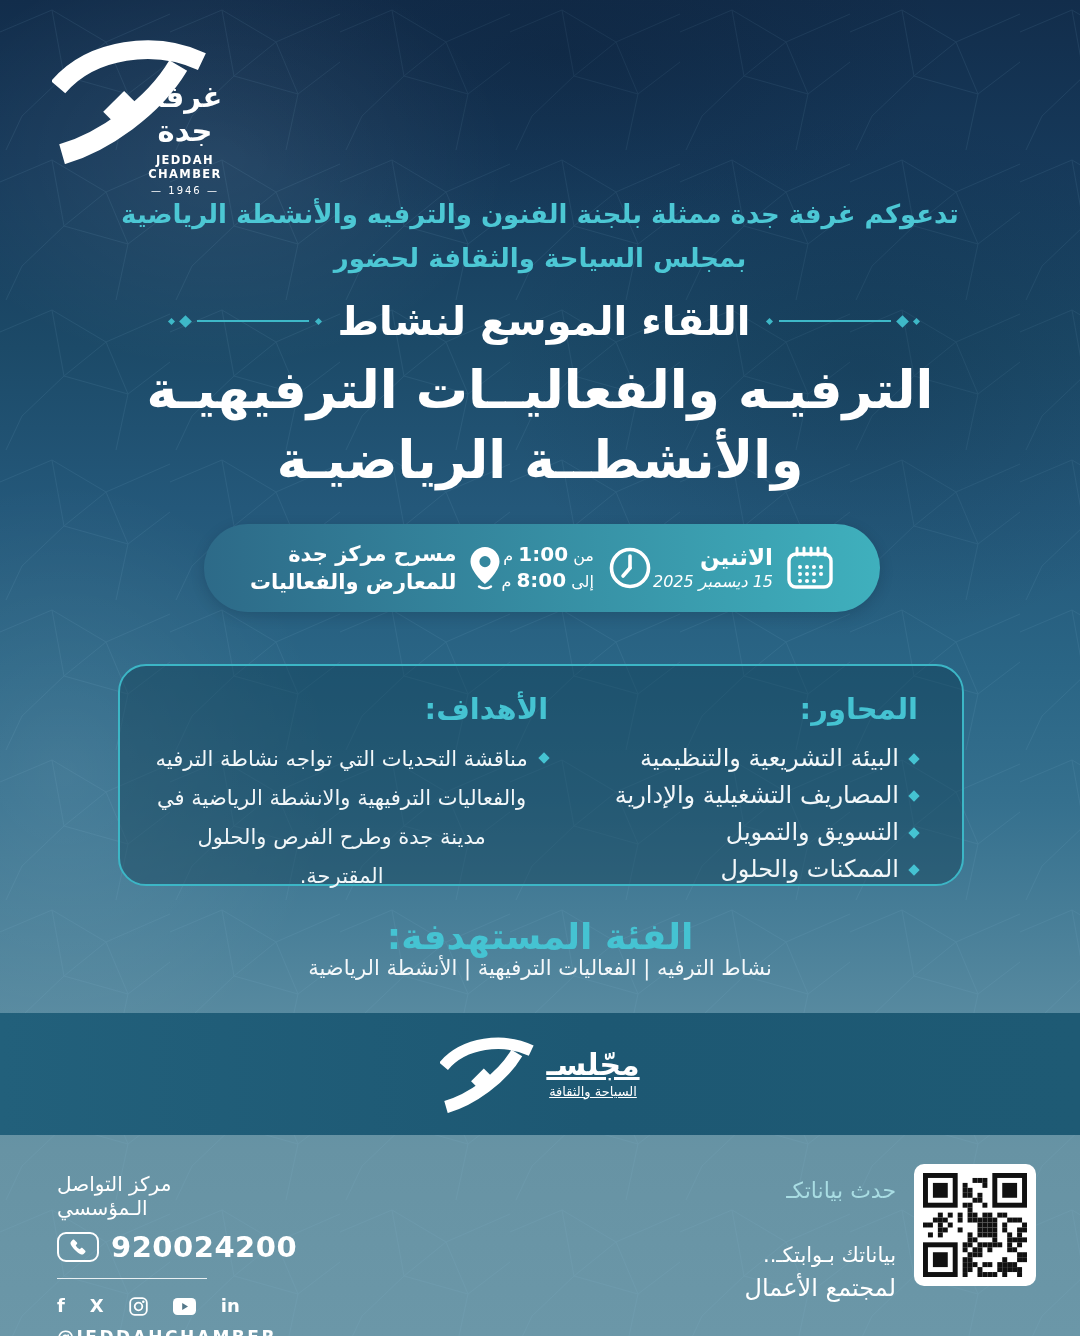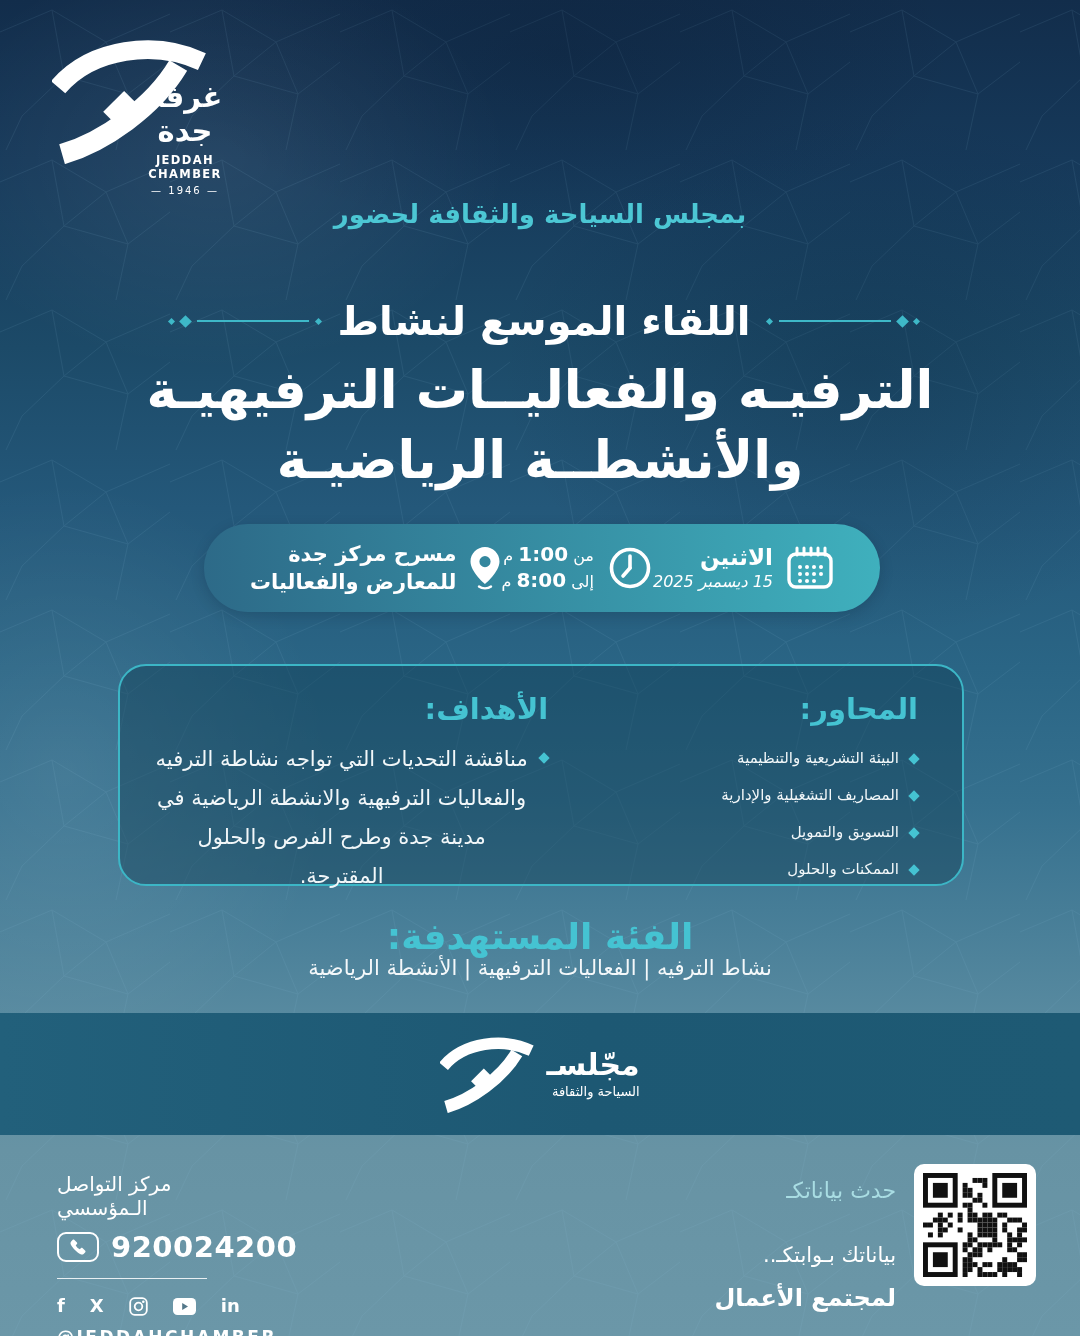--- a/index.html
+++ b/index.html
@@ -54,60 +54,60 @@
   .info-date { font-size:16px; line-height:22px;font-style:italic; }
   .time-line { font-size:16px; line-height:24px; white-space:nowrap; }
   .time-line b { font-size:20px; }
   .loc-line { font-size:21px; font-weight:bold; line-height:28px; white-space:nowrap; }
 
   
   .card { position:absolute; left:118px; top:664px; width:846px; height:222px;
           border:2px solid #3cb6c6; border-radius:28px; background:rgba(10,52,74,0.38);
           direction:rtl; display:grid; grid-template-columns:45% 55%; padding:26px 44px 20px 34px; }
   .card h3 { color:#45c3d2; font-size:29px; font-weight:bold; margin-bottom:14px; }
-  .topic-item { display:flex; align-items:center; gap:11px; font-size:15px; line-height:37px; color:#f2f7f9; }
+  .topic-item { display:flex; align-items:center; gap:11px; font-size:24px; line-height:37px; color:#f2f7f9; }
   .topic-item .dmd { flex:0 0 auto; width:8px; height:8px; background:#45c3d2; }
   .obj-col { padding-right:26px; }
   .obj-body { display:flex; gap:11px; }
   .obj-body .dmd { flex:0 0 auto; width:8px; height:8px; background:#45c3d2; margin-top:14px; }
   .obj-text { font-size:21px; line-height:39px; color:#f2f7f9; text-align:center; }
 
   
   .target-heading { position:absolute; top:916px; left:0; right:0; text-align:center;
                     color:#45c3d2; font-size:36px; font-weight:bold; direction:rtl; }
   .target-text { position:absolute; top:956px; left:0; right:0; text-align:center;
                  font-size:21px; direction:rtl; color:#f4f8fa; }
 
   
   .band { position:absolute; left:0; top:1013px; width:1080px; height:122px;
           background:linear-gradient(90deg,#22607b, #1d5873 55%, #1e5a74);
           display:flex; align-items:center; justify-content:center; }
   .band-logo { display:flex; align-items:center; gap:10px; }
-  .band-text { text-align:right; }
+  .band-text { text-align:center;text-decoration:underline; }
   .band-ar { font-size:30px; font-weight:bold; line-height:32px; }
   .band-sub { font-size:13px; margin-top:3px; letter-spacing:0.5px; }
 
   
   .footer-left { position:absolute; left:57px; top:1172px; width:260px; }
   .contact-label { font-size:20px; direction:rtl; text-align:left; width:150px; }
   .phone-row { display:flex; align-items:center; gap:12px; margin-top:10px; }
   .phone-box { width:42px; height:30px; border:2px solid #ffffff; border-radius:9px;
                display:flex; align-items:center; justify-content:center; }
   .phone-num { font-size:29px; font-weight:bold; letter-spacing:0.5px; }
   .foot-divider { width:150px; height:1px; background:rgba(255,255,255,0.85); margin-top:14px; }
   .social-row { display:flex; align-items:center; gap:25px; margin-top:16px; height:22px; }
   .social-glyph { font-size:18px; font-weight:bold; line-height:20px; }
   .handle { font-size:17px; font-weight:bold; letter-spacing:2.5px; margin-top:10px; }
 
   .footer-right { position:absolute; right:44px; top:1164px; display:flex; direction:rtl; gap:18px; align-items:flex-start; }
   .qr-box { width:122px; height:122px; background:#ffffff; border-radius:10px; padding:9px; }
   .qr-texts { text-align:right; direction:rtl; padding-top:14px; }
   .qr-heading { color:#a9dde3; font-size:22px; }
   .qr-line1 { color:#ffffff; font-size:21px; margin-top:40px; }
-  .qr-line2 { color:#ffffff; font-size:24px; font-weight:bold; margin-top:17px; }
+  .qr-line2 { color:#ffffff; font-size:24px; font-weight:normal; margin-top:7px; }
 </style>
 </head>
 <body>
 
 <div class="poster">
 
   <svg class="bg-pattern" width="1080" height="1336" viewBox="0 0 1080 1336" preserveAspectRatio="none">
     <defs>
       <pattern id="geo" width="170" height="150" patternUnits="userSpaceOnUse">
         <g fill="none" stroke="#8fc3e0" stroke-width="1">
@@ -135,20 +135,21 @@
       <rect x="58" y="62" width="30" height="30" transform="rotate(45 73 77)" fill="#ffffff"></rect>
     </svg>
     <div class="logo-text">
       <div class="logo-ar">غرفة جدة</div>
       <div class="logo-en">JEDDAH CHAMBER</div>
       <div class="logo-year">— 1946 —</div>
     </div>
   </div>
 
   <div class="intro">
+    <div>تدعوكم غرفة جدة ممثلة بلجنة الفنون والترفيه والأنشطة الرياضية</div>
     <div>بمجلس السياحة والثقافة لحضور</div>
   </div>
 
   <div class="kicker-row">
     <span class="sep">
       <span class="dmd sm"></span>
       <span class="dmd lg"></span>
       <span class="sep-line"></span>
       <span class="dmd sm"></span>
     </span>

